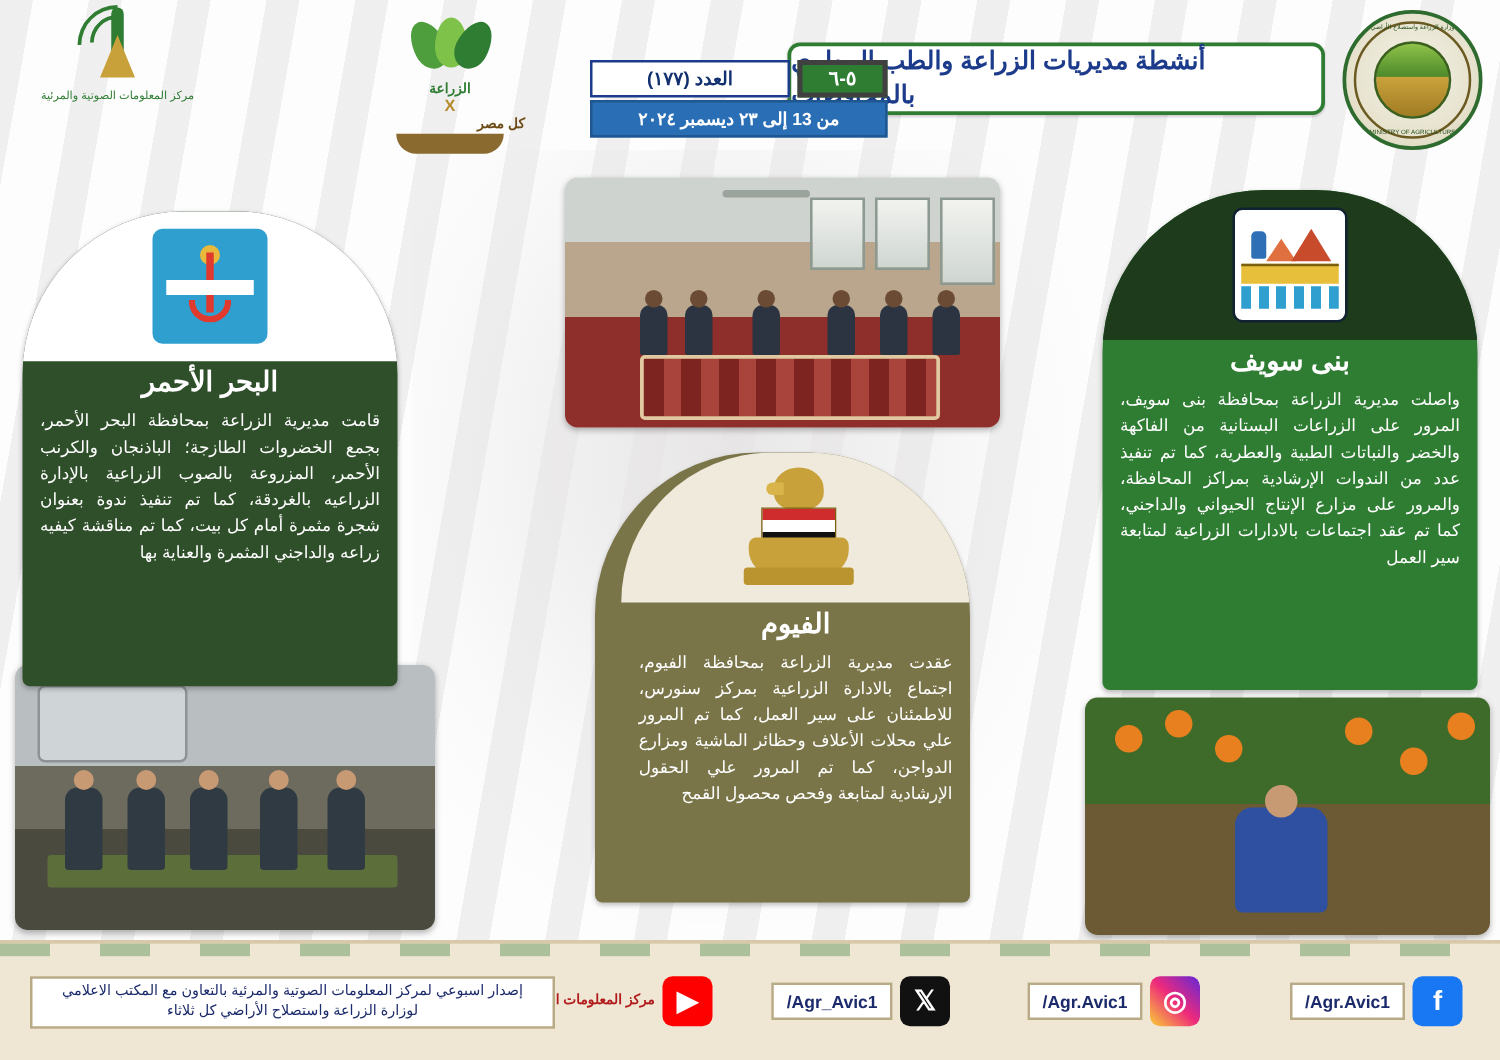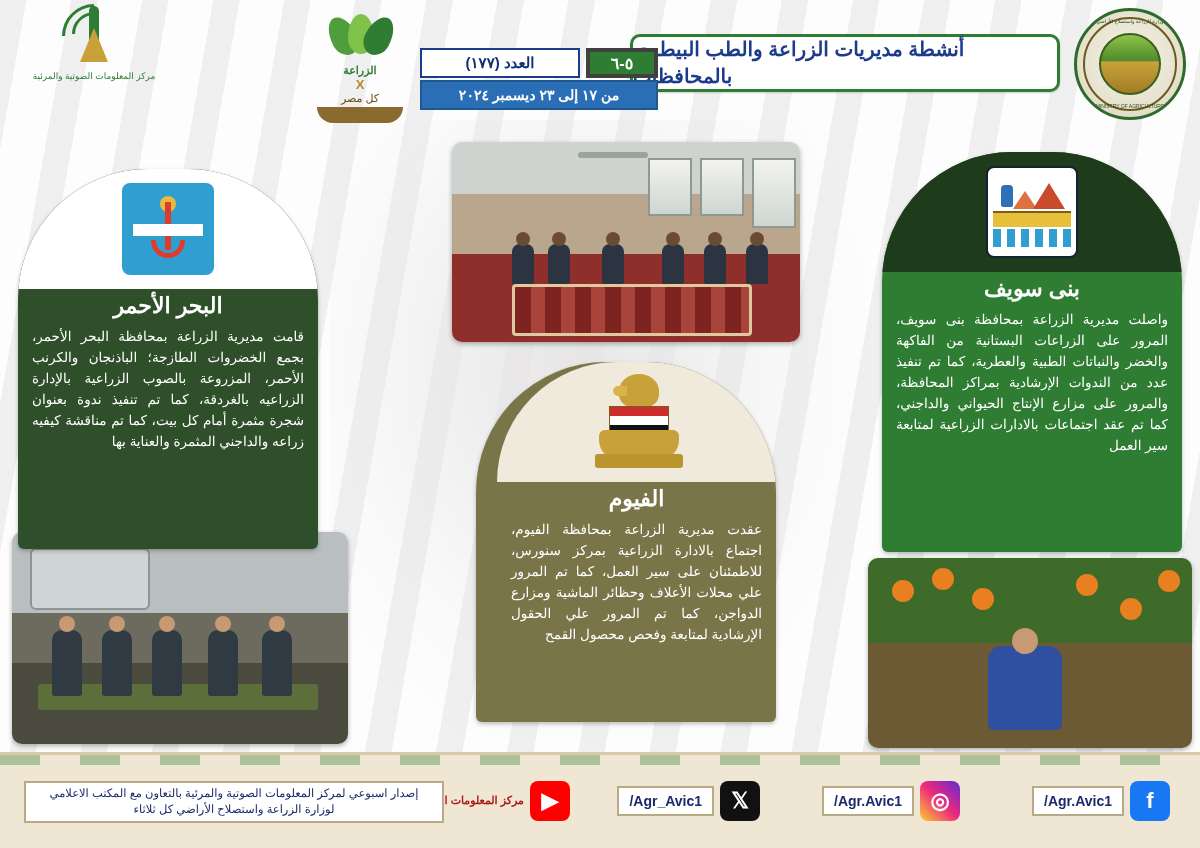--- a/index.html
+++ b/index.html
@@ -72,21 +72,21 @@
     display: flex; align-items: center; justify-content: center;
     box-shadow: 0 1px 2px rgba(0,0,0,.18);
   }
   .title-banner span {
     font-size: 20px; font-weight: bold; color: #1c3b8b;
     letter-spacing: 0; line-height: 1.35; text-align: left;
   }
 
   
   .issue-wrap {
-    position: absolute; right: 620px; top: 48px;
+    position: absolute; right: 568px; top: 48px;
     width: 160px; height: 74px;
   }
   .issue-num {
     position: absolute; right: 0; top: 0;
     width: 160px; height: 30px;
     background: #ffffff; border: 2px solid #1c3b8b;
     display: flex; align-items: center; justify-content: center;
     color: #12306f; font-weight: bold; font-size: 15px;
   }
   .pages-tag {
@@ -117,21 +117,21 @@
   }
   .leaf {
     position: absolute; width: 26px; height: 40px;
     border-radius: 50% 50% 50% 50% / 60% 60% 40% 40%;
   }
   .leaf.l1 { left: 30px; top: 2px; background: #4e9e3e; transform: rotate(-28deg); }
   .leaf.l2 { left: 48px; top: 0px;  background: #7fc24a; transform: rotate(0deg); }
   .leaf.l3 { left: 66px; top: 2px;  background: #2f7d32; transform: rotate(28deg); }
   .logo-zeraa .txt-top { font-size: 11px; color: #2f7d32; font-weight: bold; margin-top: 2px;}
   .logo-zeraa .txt-x   { font-size: 13px; color: #b58b2a; font-weight: bold; }
-  .logo-zeraa .txt-bot { font-size: 11px; color: #6b4a16; font-weight: normal;}
+  .logo-zeraa .txt-bot { font-size: 11px; color: #6b4a16; font-weight: bold; text-align: right;}
   .soil {
     width: 86px; height: 16px; margin: 2px auto 0;
     background: #8a6a2e; border-radius: 0 0 40px 40px;
   }
 
   
   .logo-avic {
     position: absolute; left: 14px; top: 6px;
     width: 160px; height: 124px;
     text-align: center;
@@ -339,21 +339,21 @@
       <div class="cap-b">MINISTRY OF AGRICULTURE</div>
     </div>
 
     <div class="title-banner">
       <span>أنشطة مديريات الزراعة والطب البيطري بالمحافظات</span>
     </div>
 
     <div class="issue-wrap">
       <div class="issue-num">العدد (١٧٧)</div>
       <div class="pages-tag">٥-٦</div>
-      <div class="date-tag">من ١٧ إلى ٢٣ ديسمبر ٢٠٢٤</div>
+      <div class="date-tag">من 13 إلى ٢٣ ديسمبر ٢٠٢٤</div>
     </div>
 
     <div class="logo-zeraa">
       <div class="leaves">
         <span class="leaf l1"></span>
           <span class="leaf l2"></span>
           <span class="leaf l3"></span>
       </div>
       <div class="txt-top">الزراعة</div>
       <div class="txt-x">X</div>

